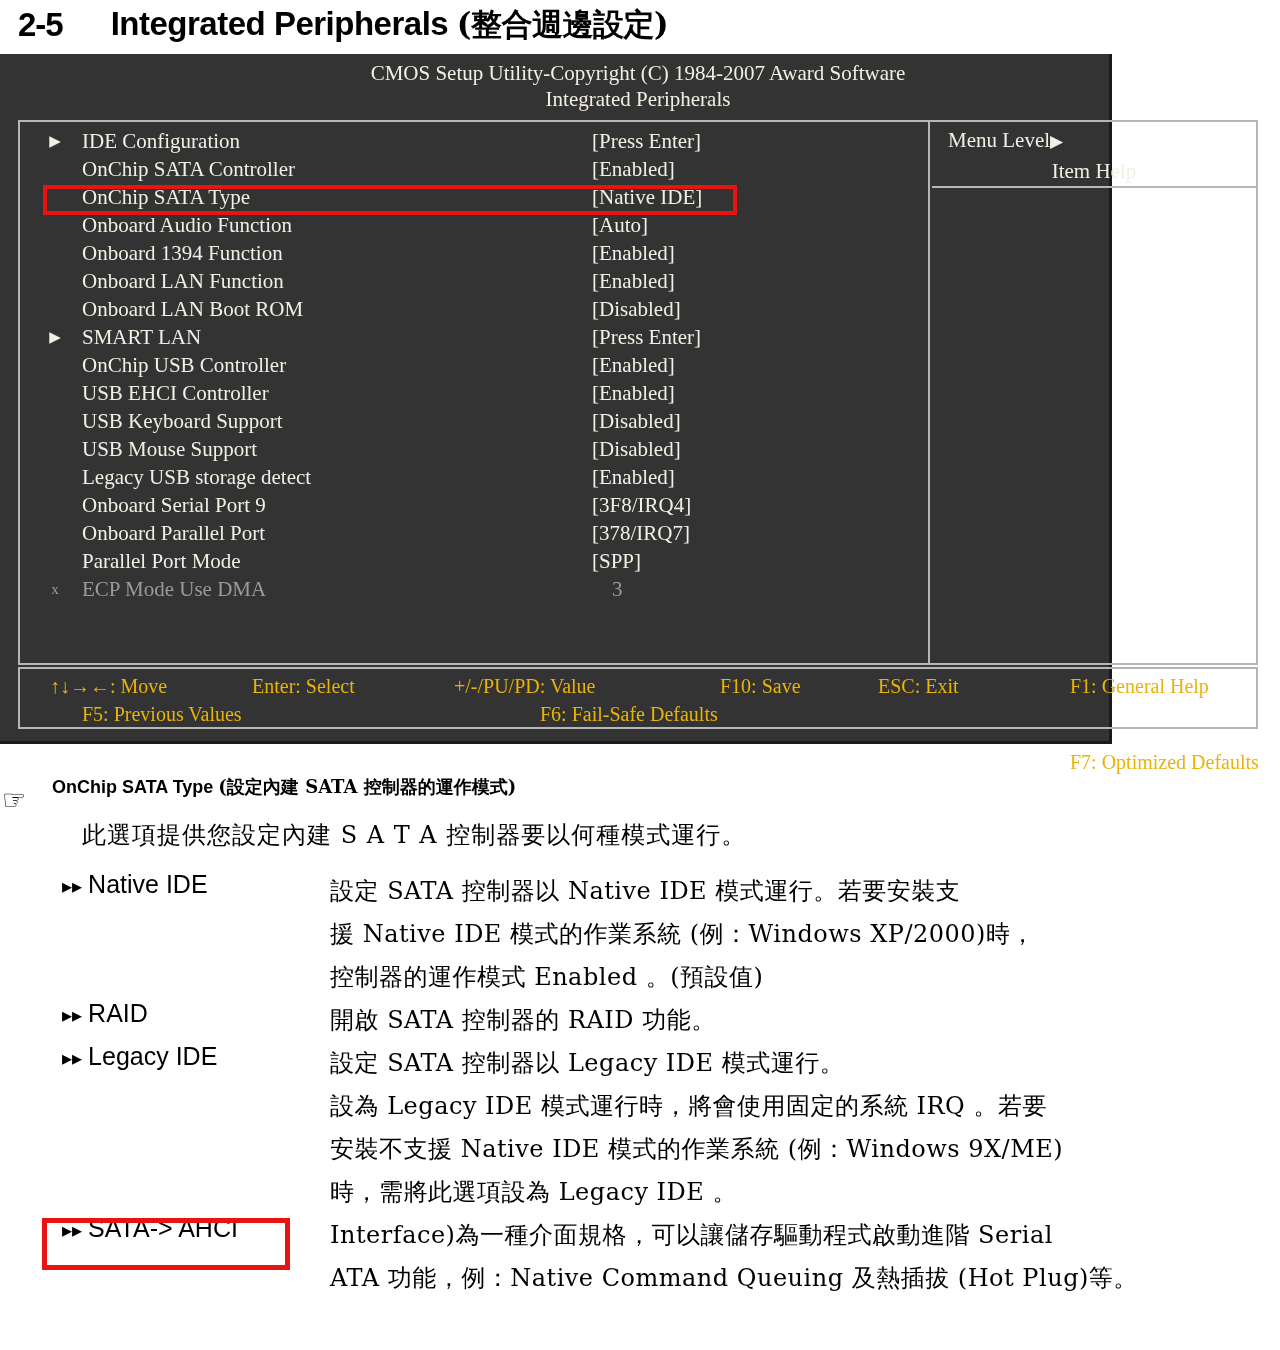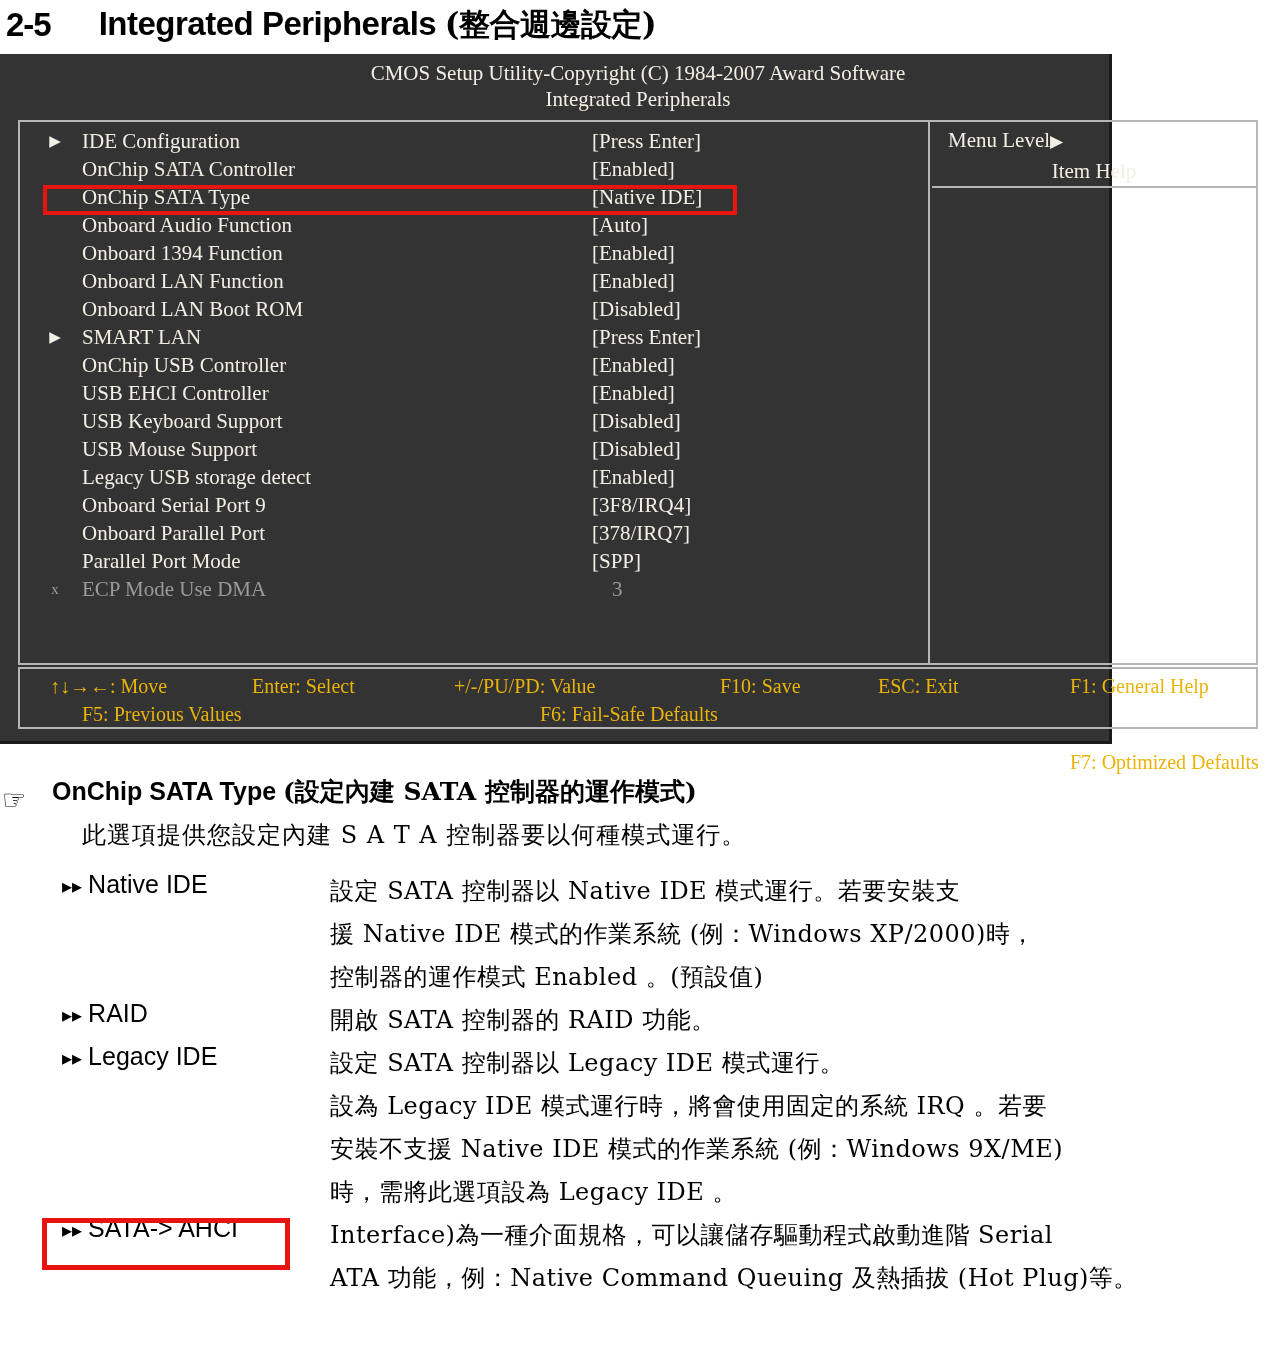--- a/index.html
+++ b/index.html
@@ -12,21 +12,21 @@
   }
 
   
   #page-heading{
     position:absolute;left:0;top:0;width:1280px;height:50px;
     display:flex;align-items:center;
   }
   #page-heading .sec-num{
     font-family:"Liberation Sans",sans-serif;
     font-weight:bold;font-size:33px;color:#000;
-    letter-spacing:-1px;margin-left:6px;
+    letter-spacing:-1px;margin-left:18px;
   }
   #page-heading .sec-title{
     font-family:"Liberation Sans",sans-serif;
     font-weight:bold;font-size:33px;color:#000;
     margin-left:48px;letter-spacing:-0.5px;
   }
   #page-heading .sec-title-cn{
     font-family:"DejaVu Serif",serif;
     font-weight:bold;font-size:31px;color:#000;
   }
@@ -106,21 +106,21 @@
   #explain{
     position:absolute;left:0;top:775px;width:1280px;
   }
   #explain .hand-icon{
     position:absolute;left:2px;top:9px;font-size:27px;color:#000;
     font-family:"DejaVu Sans",sans-serif;
   }
   #opt-heading{
     position:absolute;left:52px;top:0;
     font-family:"Liberation Sans",sans-serif;font-weight:bold;
-    font-size:25px;color:#000;white-space:nowrap;text-align:center;
+    font-size:18px;color:#000;white-space:nowrap;text-align:center;
   }
   #opt-heading .cn{font-family:"DejaVu Serif",serif;}
   #opt-intro{
     position:absolute;left:82px;top:44px;
     font-family:"DejaVu Serif",serif;font-size:24px;color:#000;
     letter-spacing:1px;white-space:nowrap;
   }
 
   .opt-block{position:absolute;left:0;width:1280px;}
   .opt-term{

